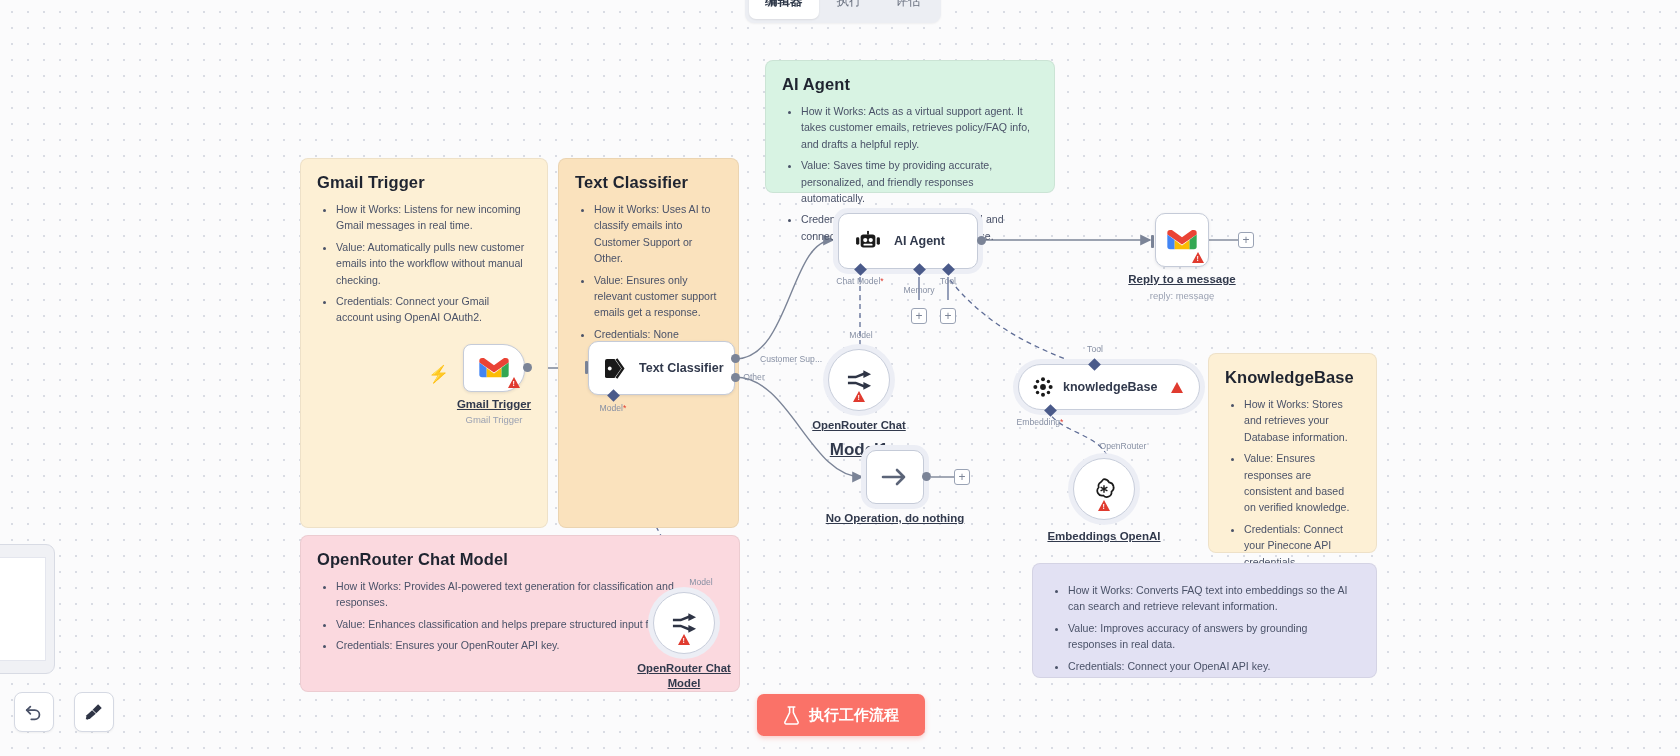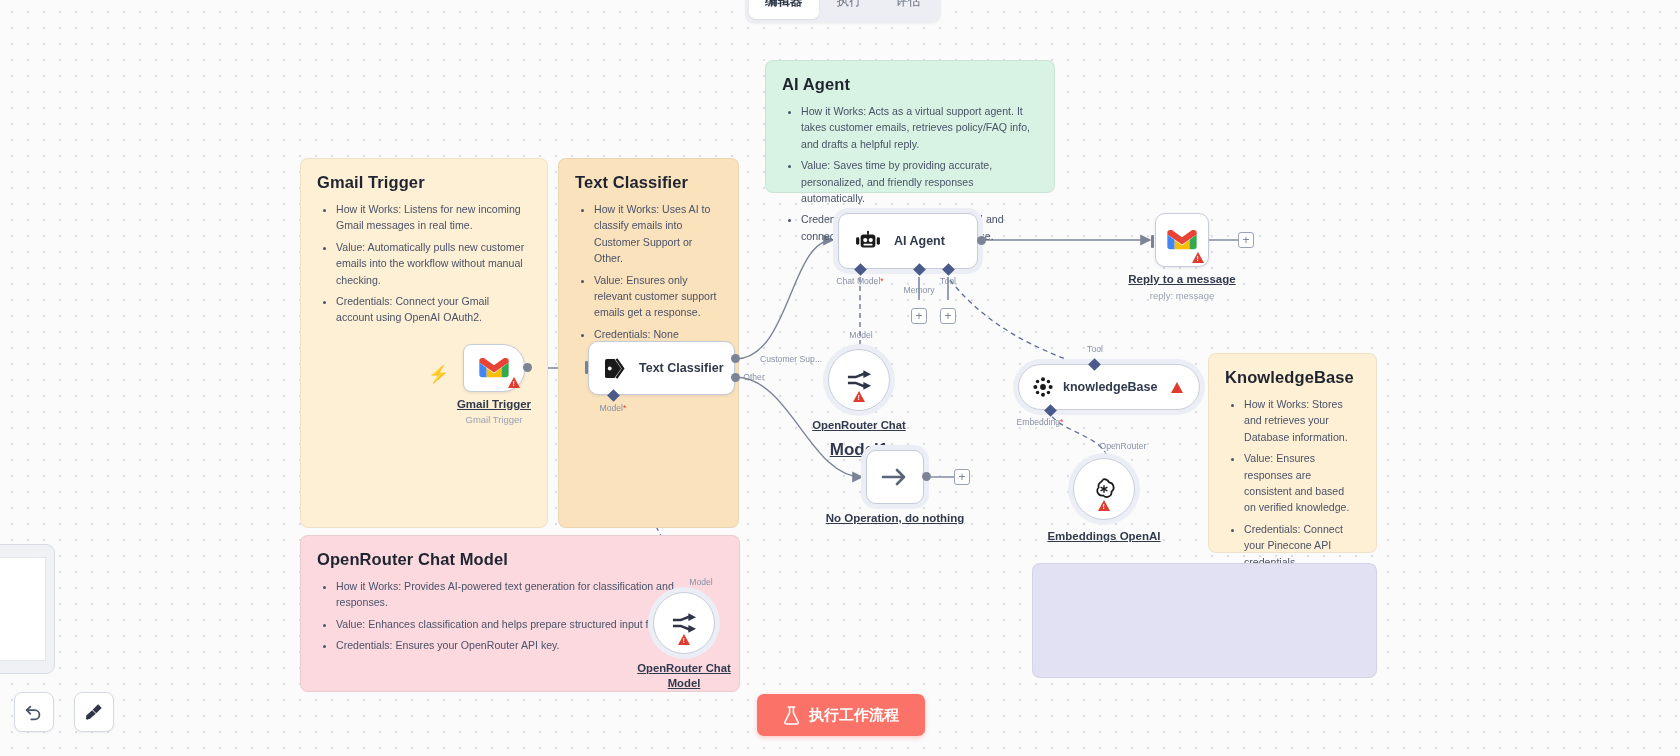--- a/index.html
+++ b/index.html
@@ -232,20 +232,25 @@
 <div class="note pink" id="note-openrouter">
   <h3>OpenRouter Chat Model</h3>
   <ul>
     <li>How it Works: Provides AI-powered text generation for classification and responses.</li>
     <li>Value: Enhances classification and helps prepare structured input for the agent.</li>
     <li>Credentials: Ensures your OpenRouter API key.</li>
   </ul>
 </div>
 
 <div class="note purple" id="note-embed">
+  <ul>
+    <li>How it Works: Converts FAQ text into embeddings so the AI can search and retrieve relevant information.</li>
+    <li>Value: Improves accuracy of answers by grounding responses in real data.</li>
+    <li>Credentials: Connect your OpenAI API key.</li>
+  </ul>
 </div>
 
 <div class="node" style="left:463px; top:344px;">
   <div class="bolt" style="left:-35px; top:20px;">⚡</div>
   <div class="nbox" style="width:62px;height:48px;border-radius:8px 22px 22px 8px;">
     <span class="gmail-m">
       <svg width="30" height="22" viewBox="0 0 32 24">
         <path d="M2 22V6l14 10L30 6v16z" fill="#fff"></path>
         <path d="M0 4a3 3 0 013-3h2l11 8 11-8h2a3 3 0 013 3v2L16 17 0 6z" fill="#EA4335"></path>
         <path d="M0 6l8 6v10H3a3 3 0 01-3-3z" fill="#4285F4"></path>

